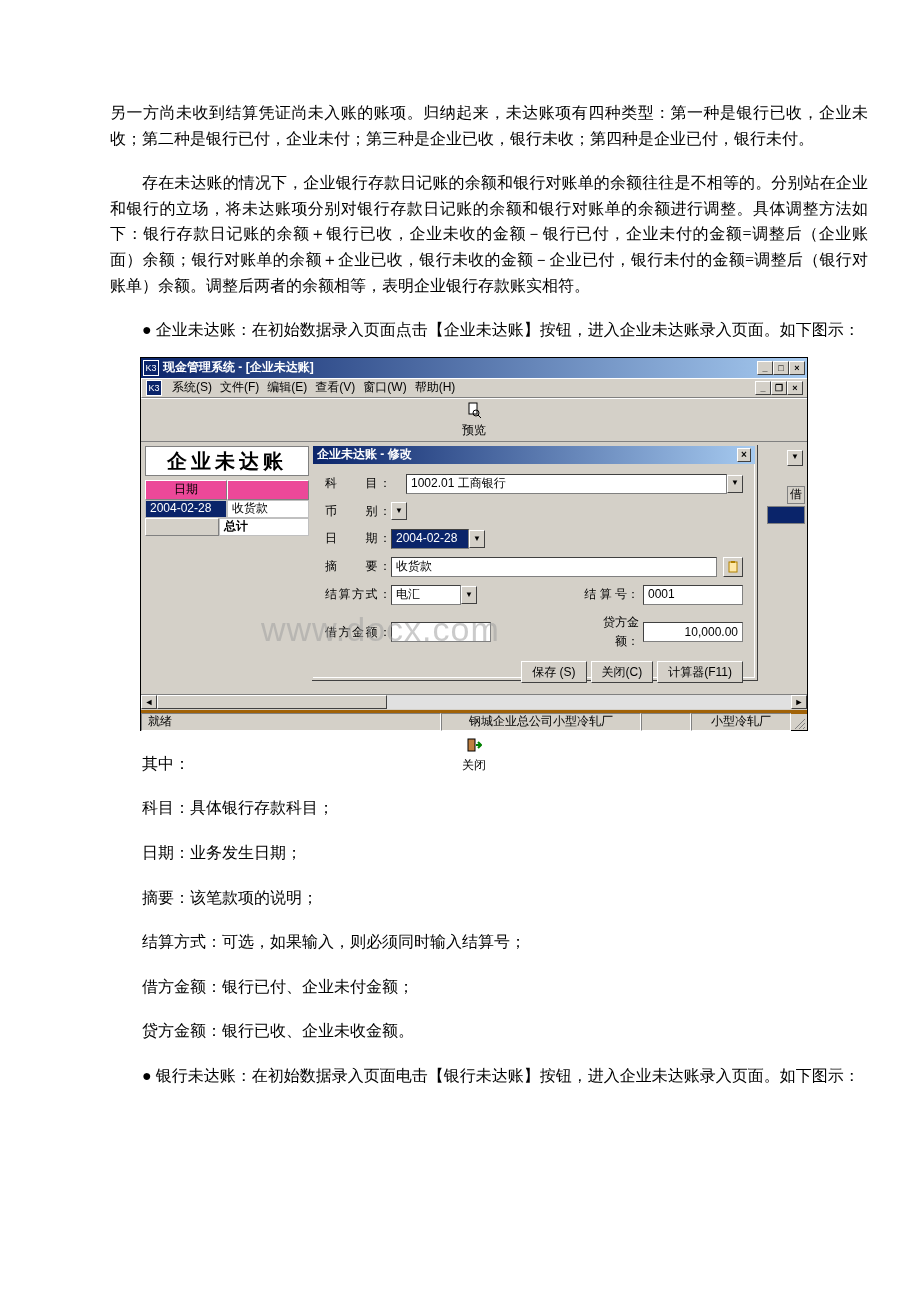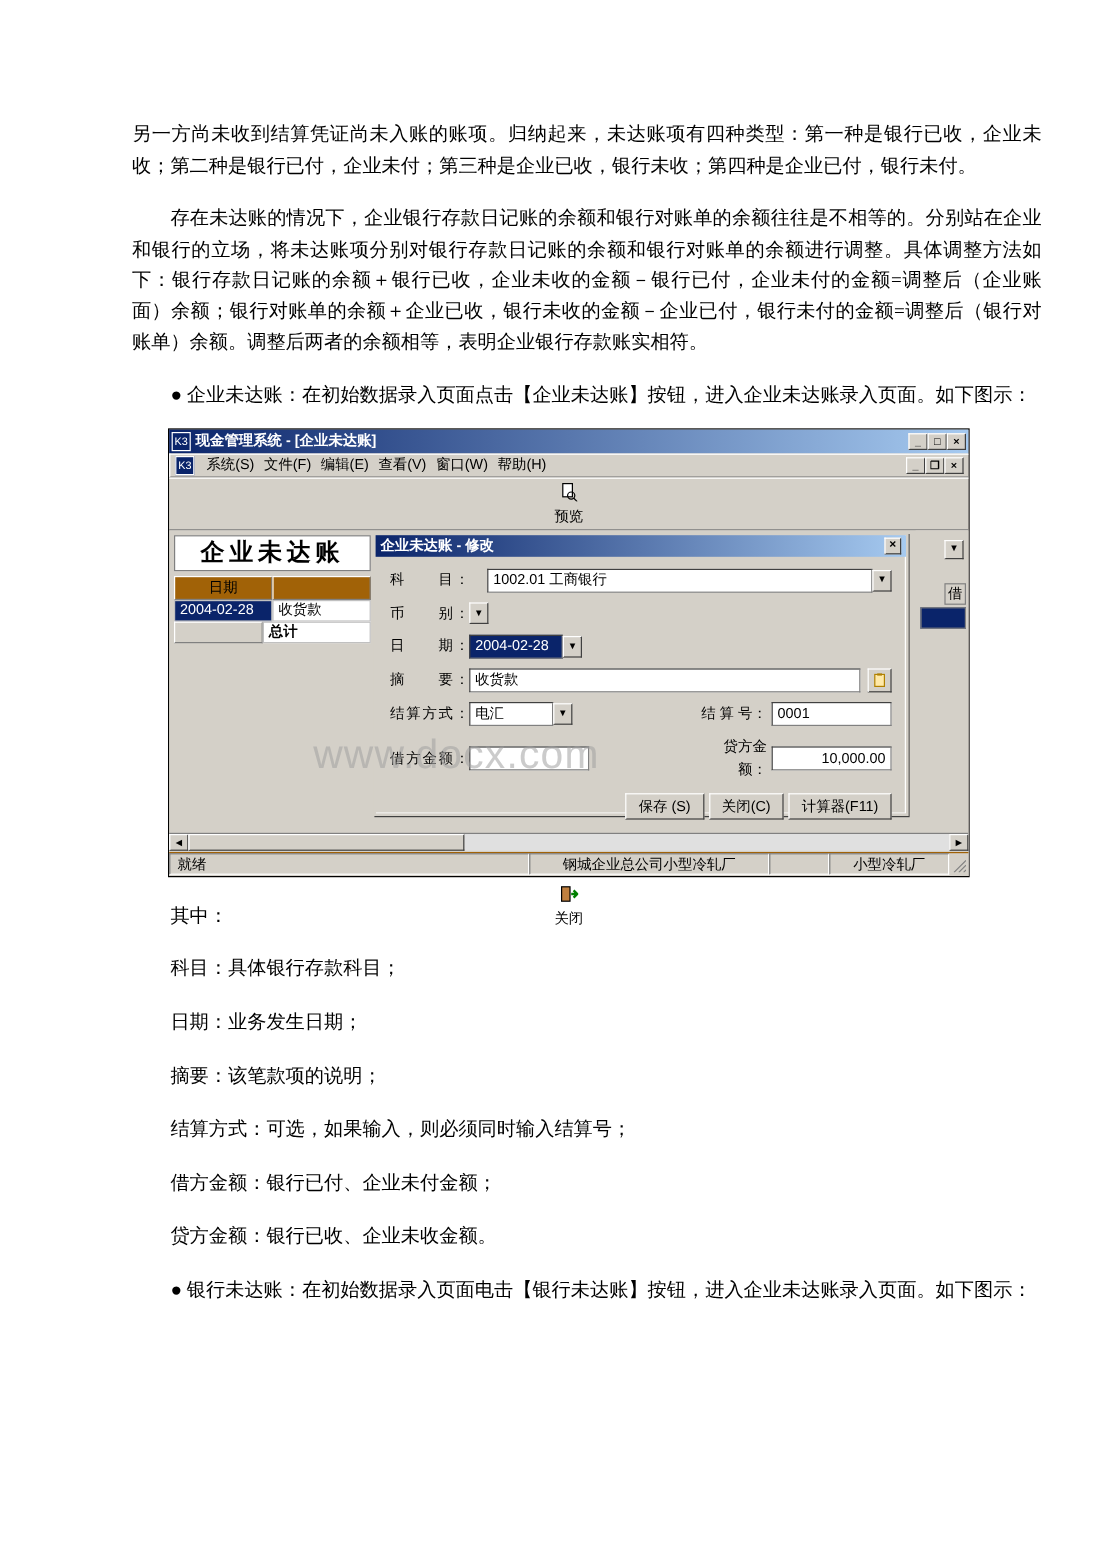--- a/index.html
+++ b/index.html
@@ -103,21 +103,21 @@
     border: 1px solid #808080;
     font-family: "KaiTi","STKaiti",serif;
     font-size: 20px; font-weight: bold;
     display: flex; align-items: center; justify-content: center;
     letter-spacing: 4px;
   }
   .tablewrap {
     position: absolute; left: 4px; top: 38px; width: 164px;
   }
   .thcell {
-    height: 20px; background: #a16207; border: 1px solid #808080; border-top-color:#fff; border-left-color:#fff;
+    height: 20px; background: #ec4899; border: 1px solid #808080; border-top-color:#fff; border-left-color:#fff;
     display:flex; align-items:center; justify-content:center; font-size:12px;
   }
   .trow { display:flex; }
   .tdcell {
     height: 18px; border: 1px solid #c0c0c0; display:flex; align-items:center; padding: 0 4px; font-size:12px;
     background:#fff;
   }
   .tdcell.sel { background:#0a246a; color:#fff; }
   .tdcell.hdrlike { background:#d4d0c8; border:1px solid #808080; border-top-color:#fff; border-left-color:#fff; justify-content:center;}
 
@@ -194,21 +194,21 @@
     width:16px; height:14px; background:#d4d0c8;
     border:1px solid #fff; border-right-color:#404040; border-bottom-color:#404040;
     display:flex; align-items:center; justify-content:center; font-size:9px;
   }
   .hscroll .track { flex:1; background:#e0e0e0; height:14px; position:relative; }
   .hscroll .thumb { position:absolute; left:0; top:0; width: 230px; height:14px; background:#d4d0c8;
     border:1px solid #fff; border-right-color:#404040; border-bottom-color:#404040; }
 
   .statusbar {
     position:absolute; left:0; bottom:0; right:0; height:20px;
-    background:#d4d0c8; border-top:1px solid #a16207;
+    background:#d4d0c8; border-top:4px solid #a16207;
     display:flex; align-items:center; font-size:12px;
   }
   .statusbar .sseg { height:18px; border:1px solid #808080; border-top-color:#808080; border-left-color:#808080; border-right-color:#fff; border-bottom-color:#fff;
     display:flex; align-items:center; padding:0 6px; }
   .grip { width:16px; height:18px; display:flex; align-items:flex-end; justify-content:flex-end; padding:2px; }
   .grip svg { display:block; }
 
   .iconbtn {
     width: 20px; height: 20px; background:#d4d0c8;
     border:1px solid #fff; border-right-color:#404040; border-bottom-color:#404040;

